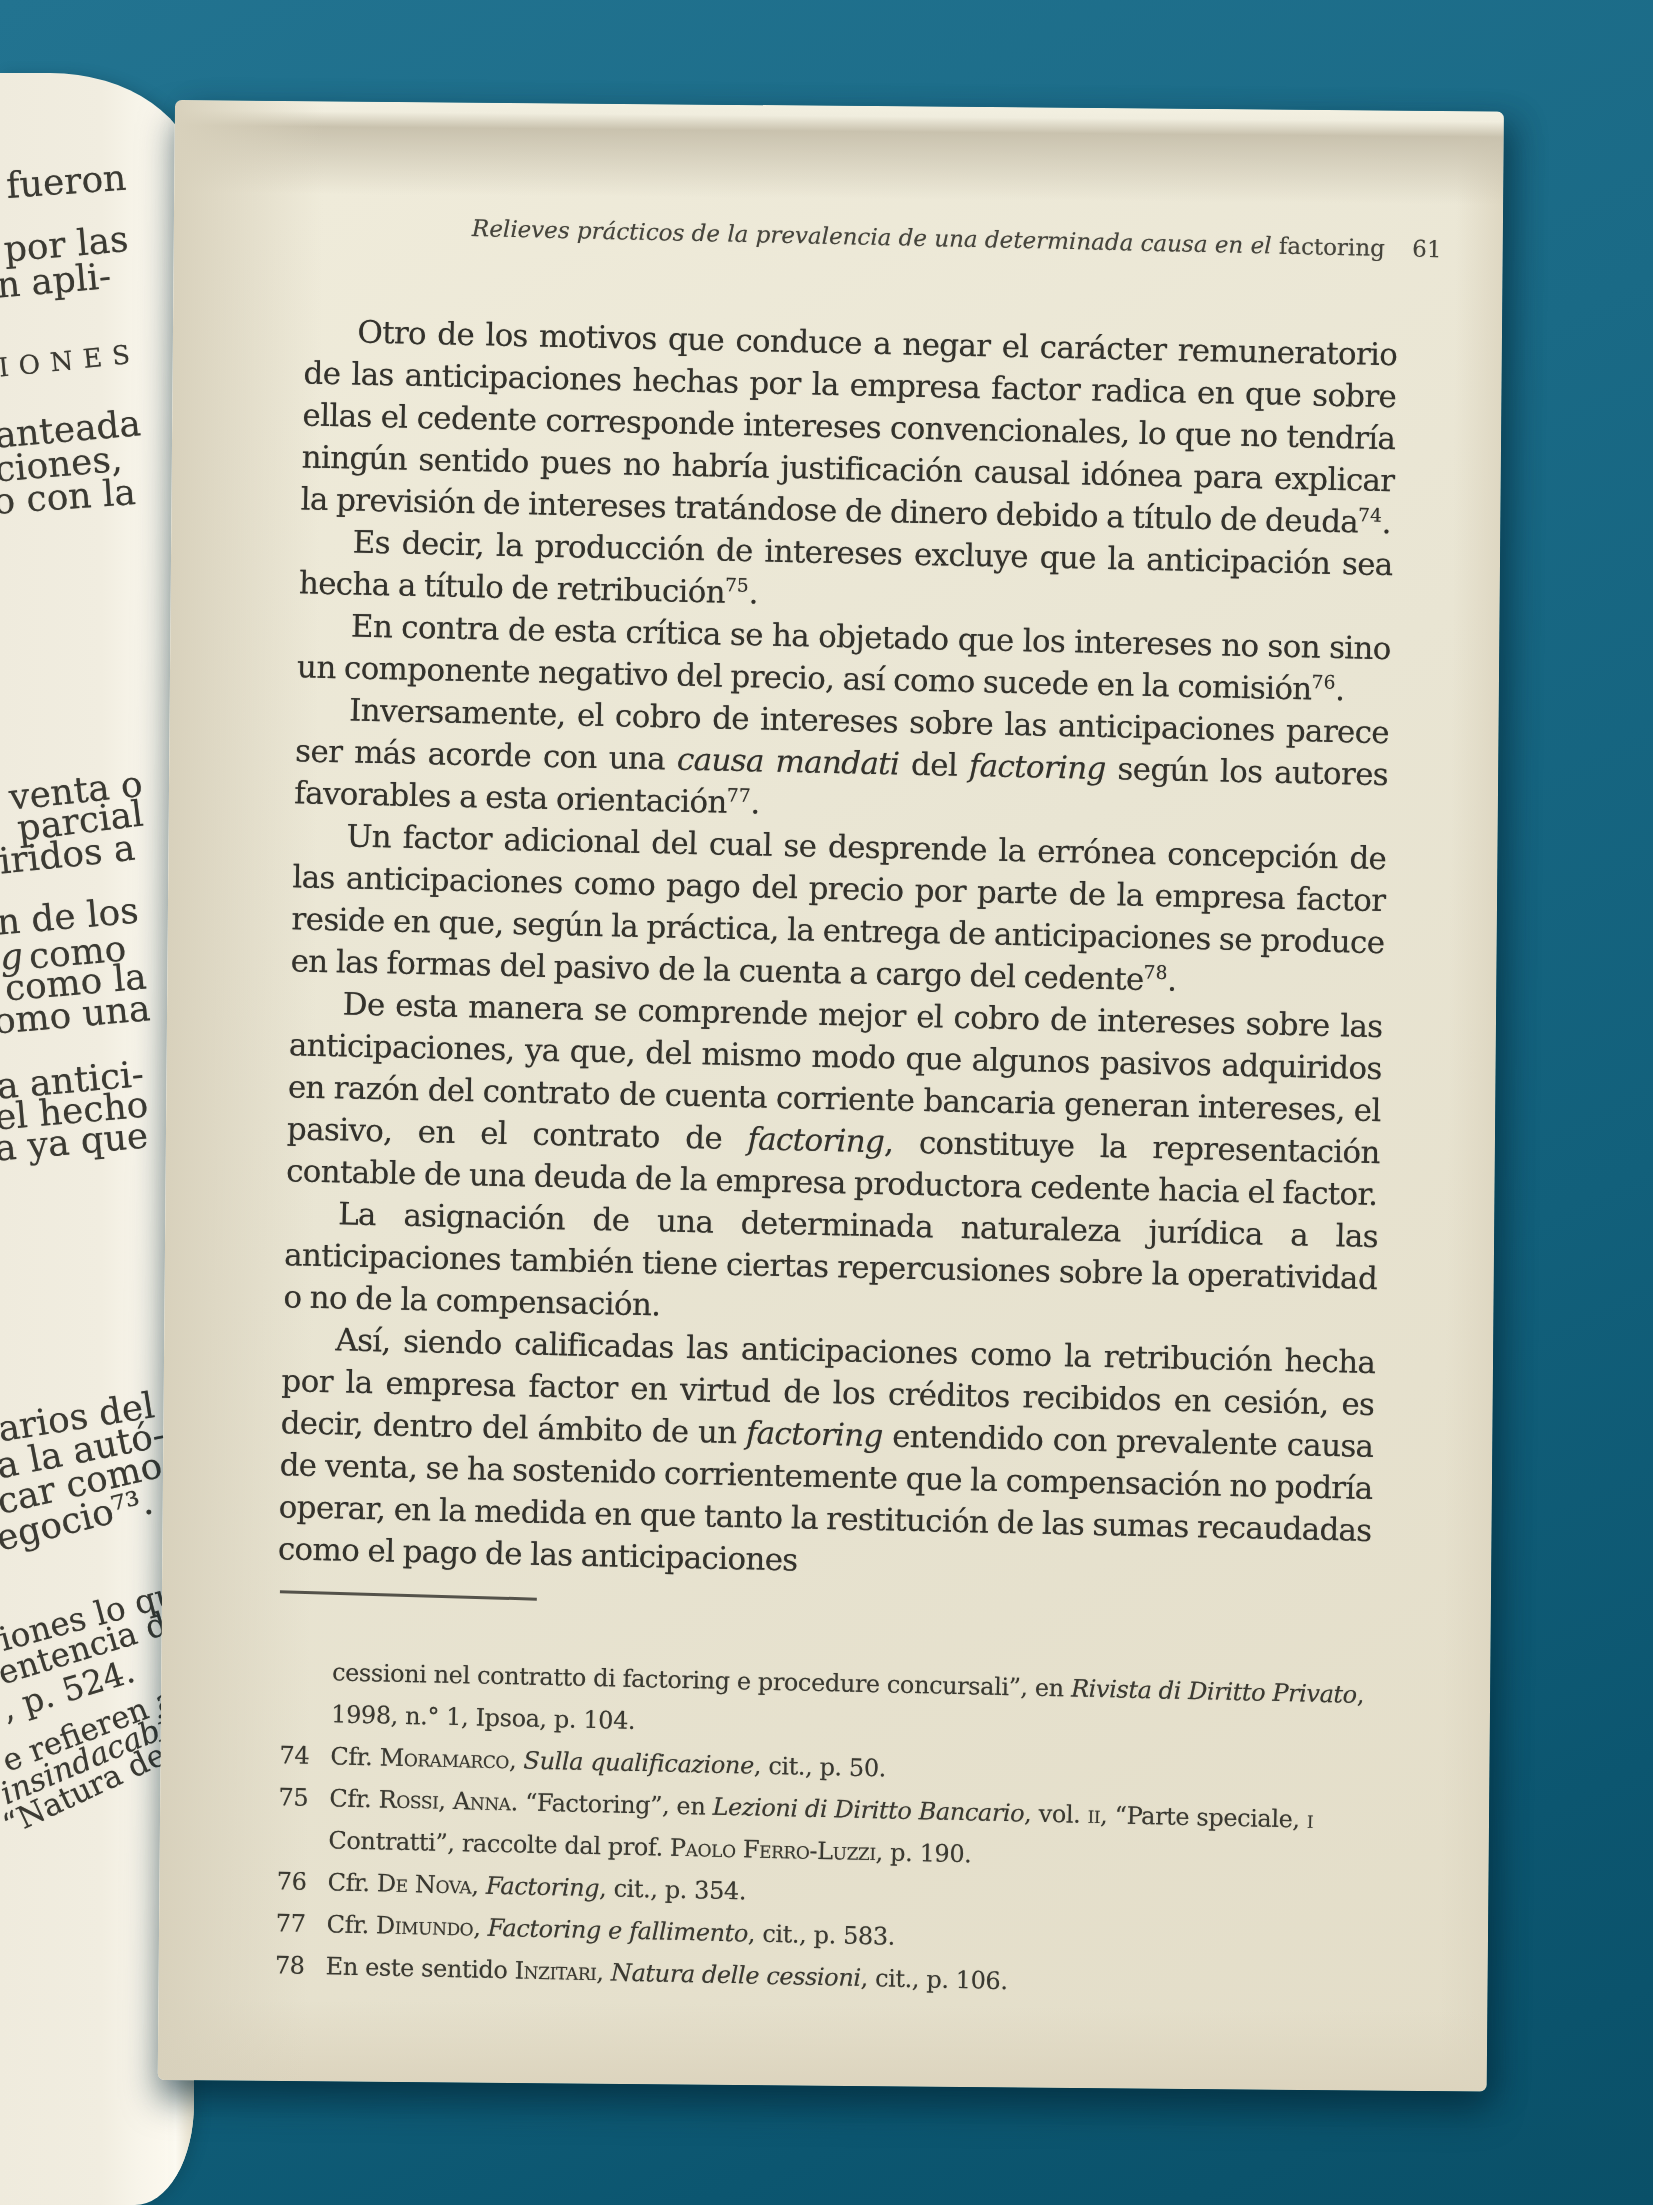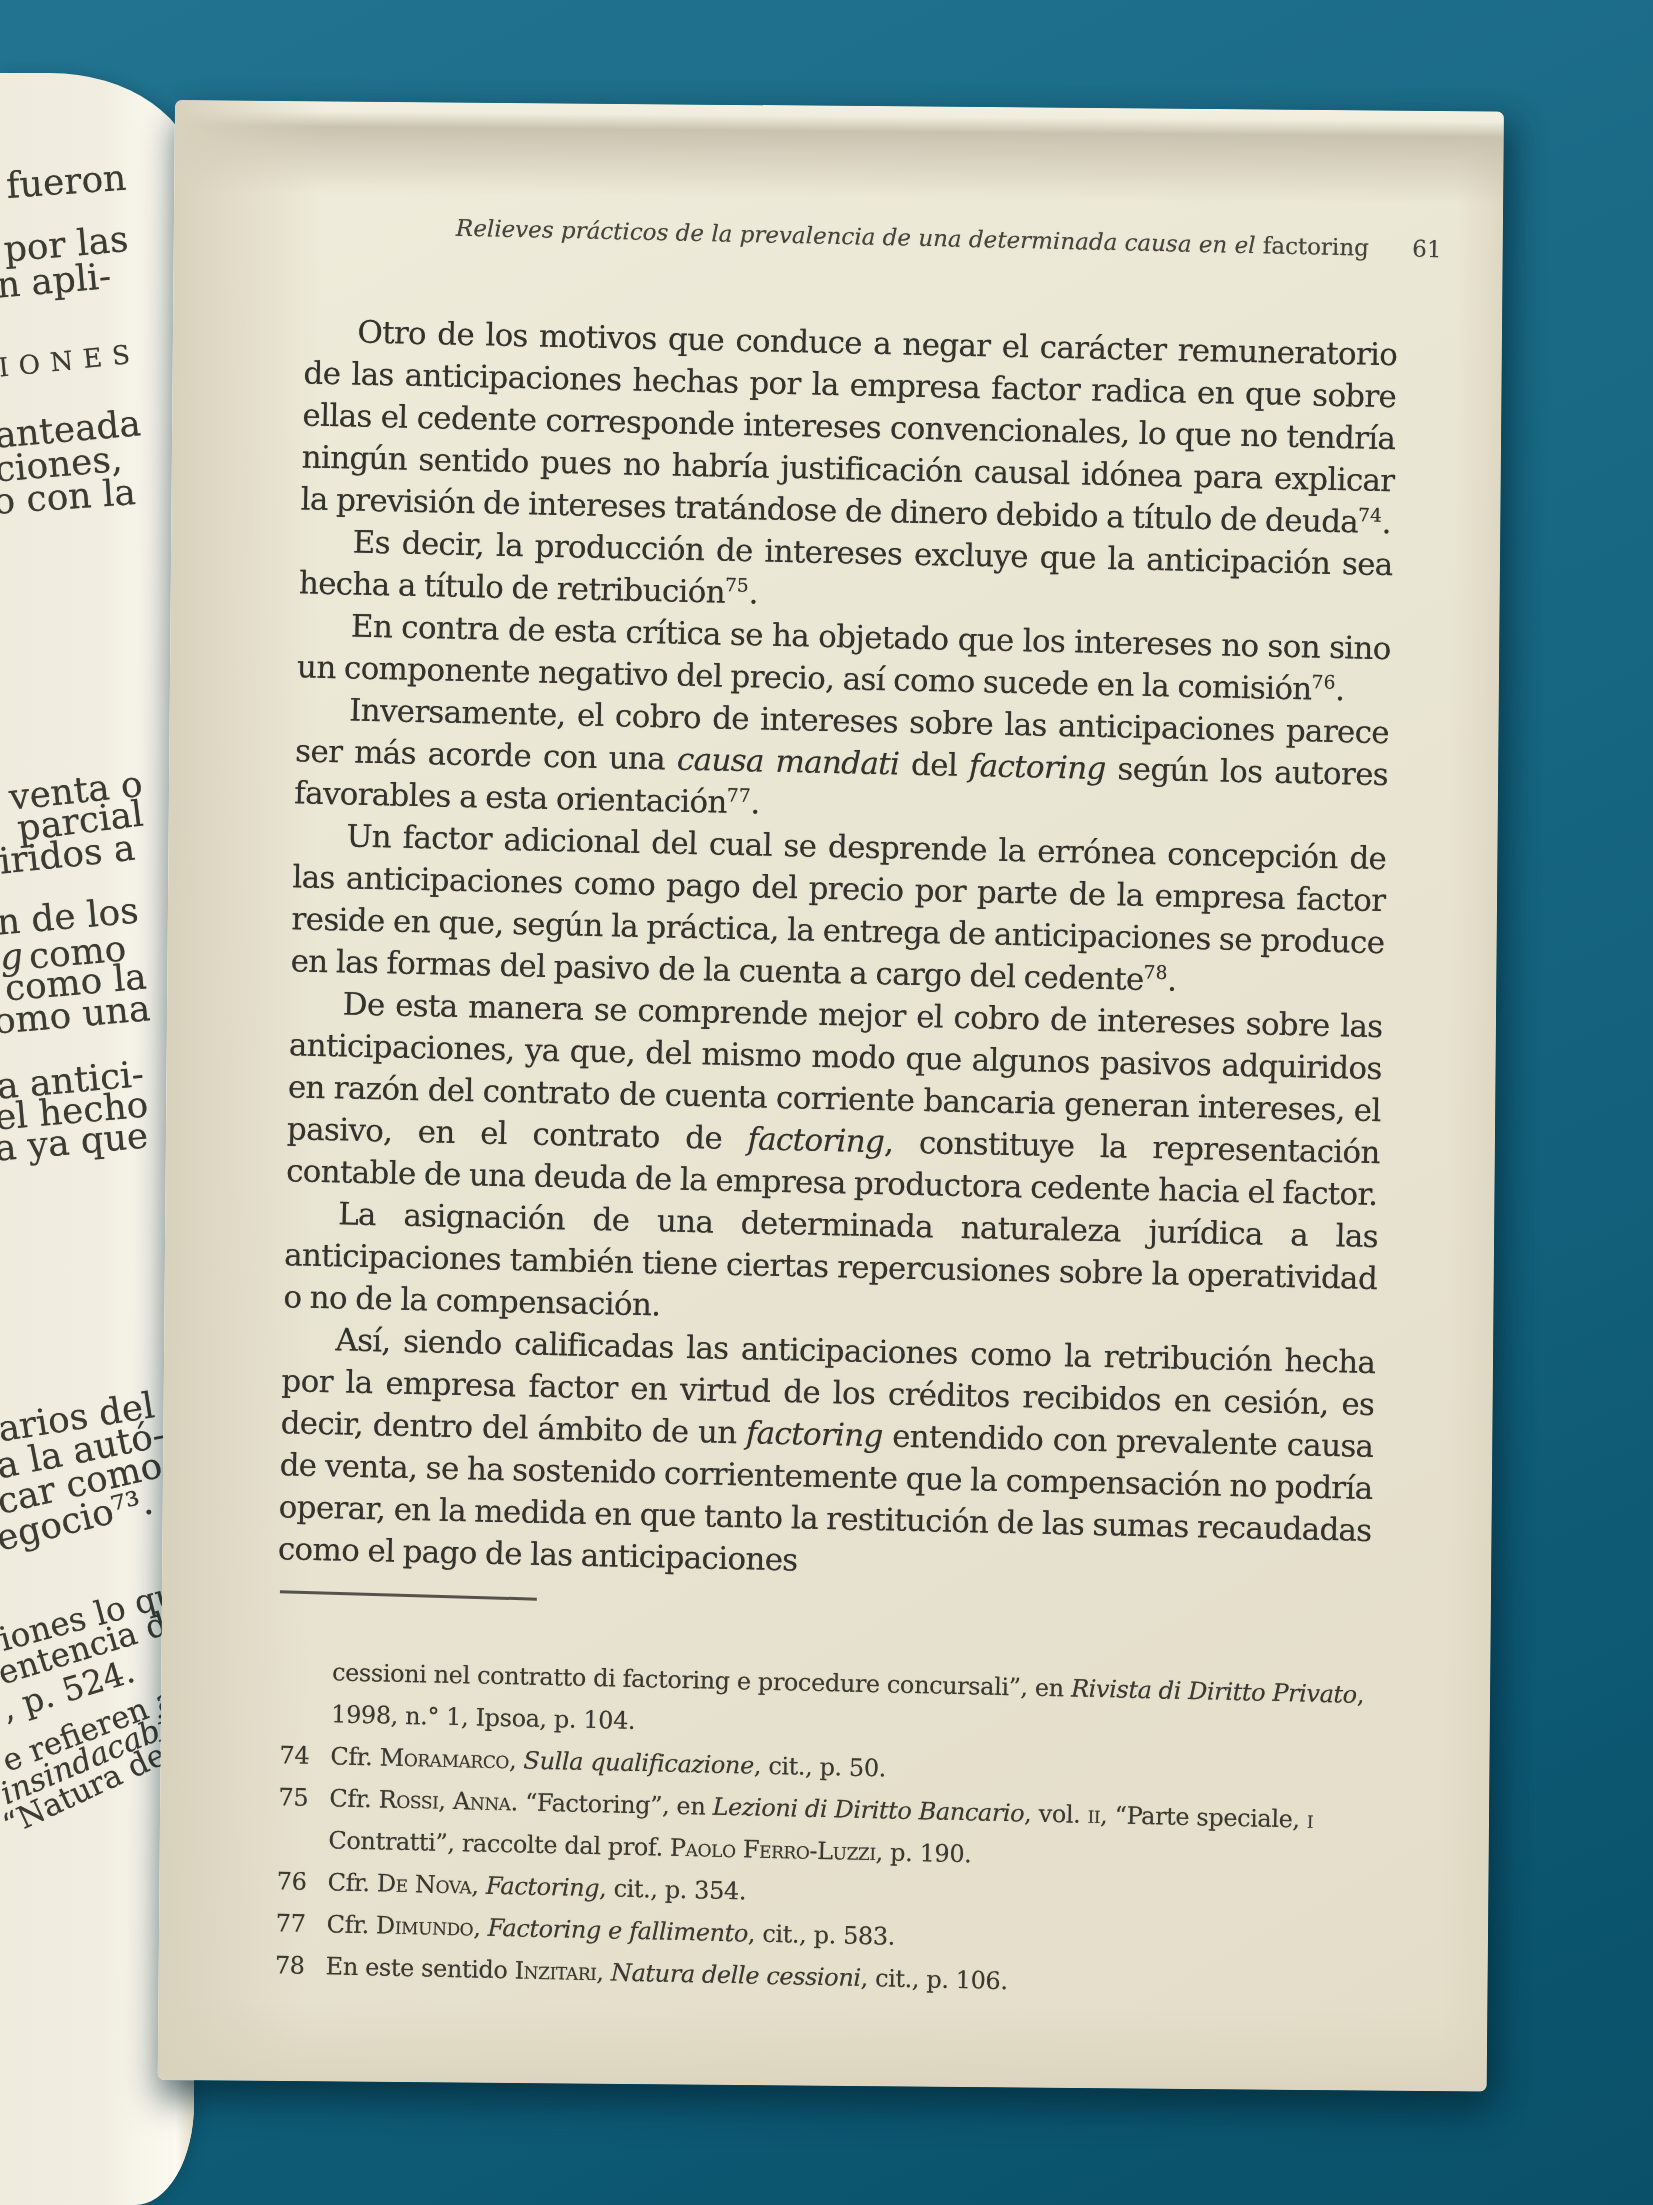--- a/index.html
+++ b/index.html
@@ -48,21 +48,21 @@
     position:absolute;inset:0;
     transform:rotate(0.75deg);transform-origin:34px 110px;
     color:#33322c;
   }
   .running-head{
     position:absolute;top:109px;left:0;width:1268px;
     text-align:right;font-size:23px;color:#45443c;
     text-shadow:0 0 0.8px rgba(69,68,60,.5);
   }
   .running-head .rh-title .it{font-style:italic;}
-  .rh-num{display:inline-block;margin-left:36px;}
+  .rh-num{display:inline-block;margin-left:20px;}
   .body-text{
     position:absolute;top:207px;left:133px;width:1093px;
     font-size:31px;line-height:42px;letter-spacing:-0.7px;word-spacing:-0.8px;
     text-align:justify;
     text-shadow:0 0 0.8px rgba(51,50,44,.55);
   }
   .body-text p{margin:0;text-indent:53px;}
   .body-text .it, .footnotes .it{font-style:italic;}
   .sc{font-variant:small-caps;}
   sup{font-size:60%;line-height:0;vertical-align:super;letter-spacing:0;}

